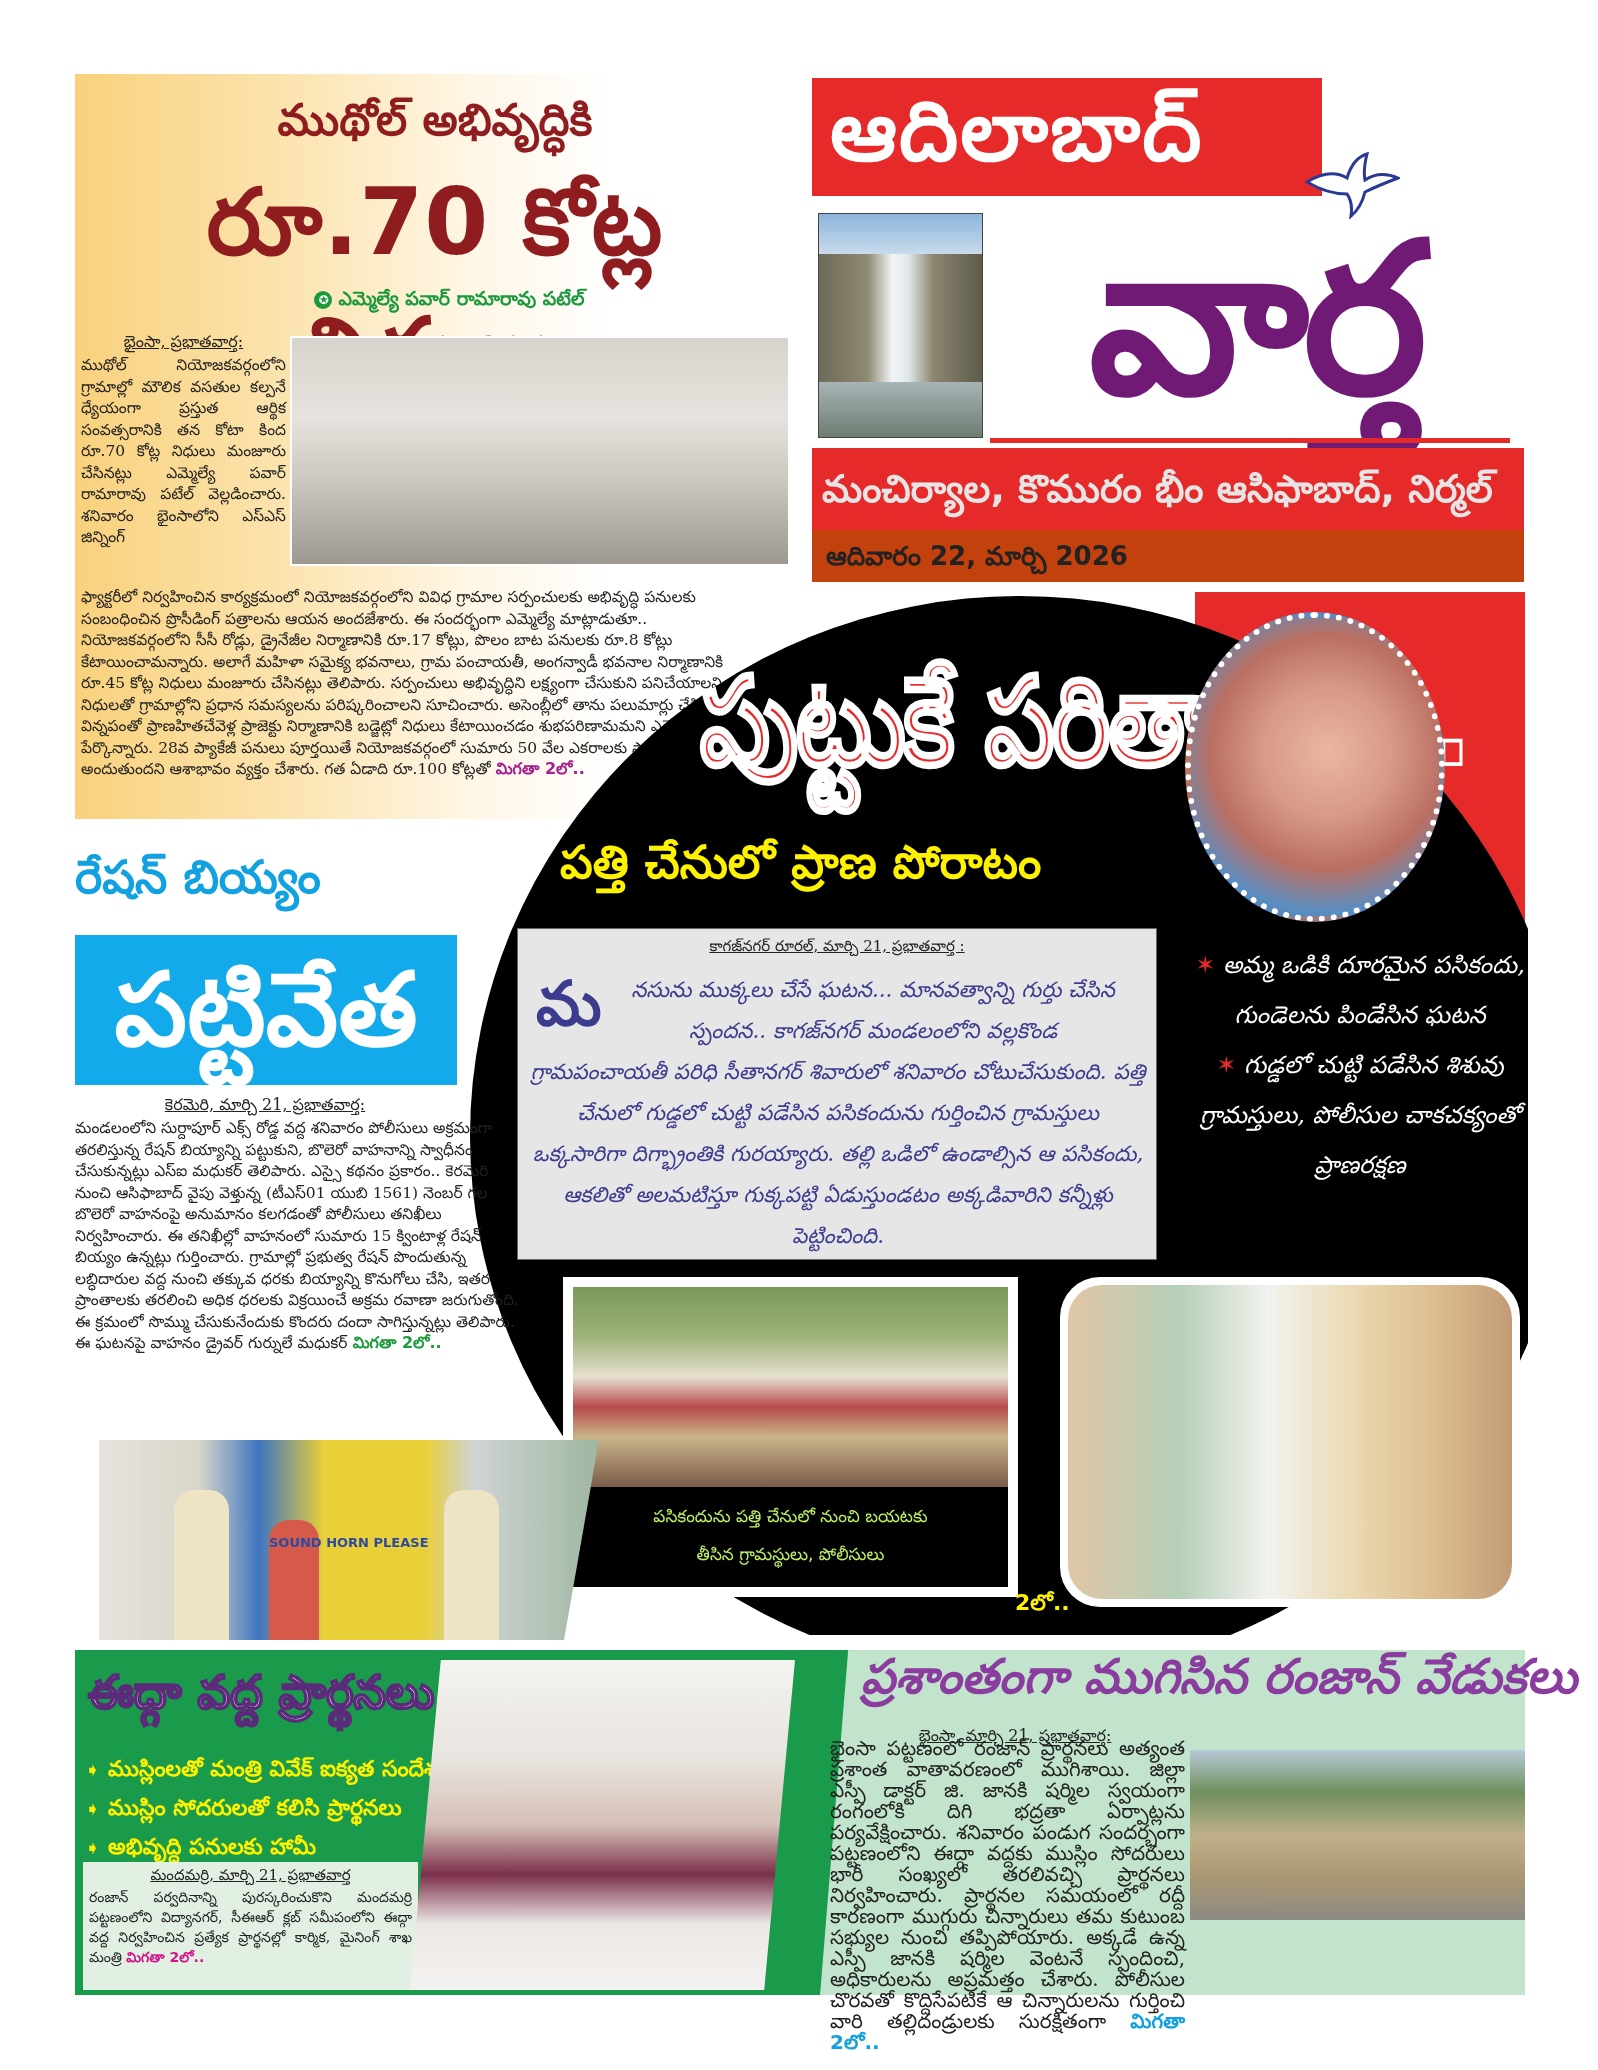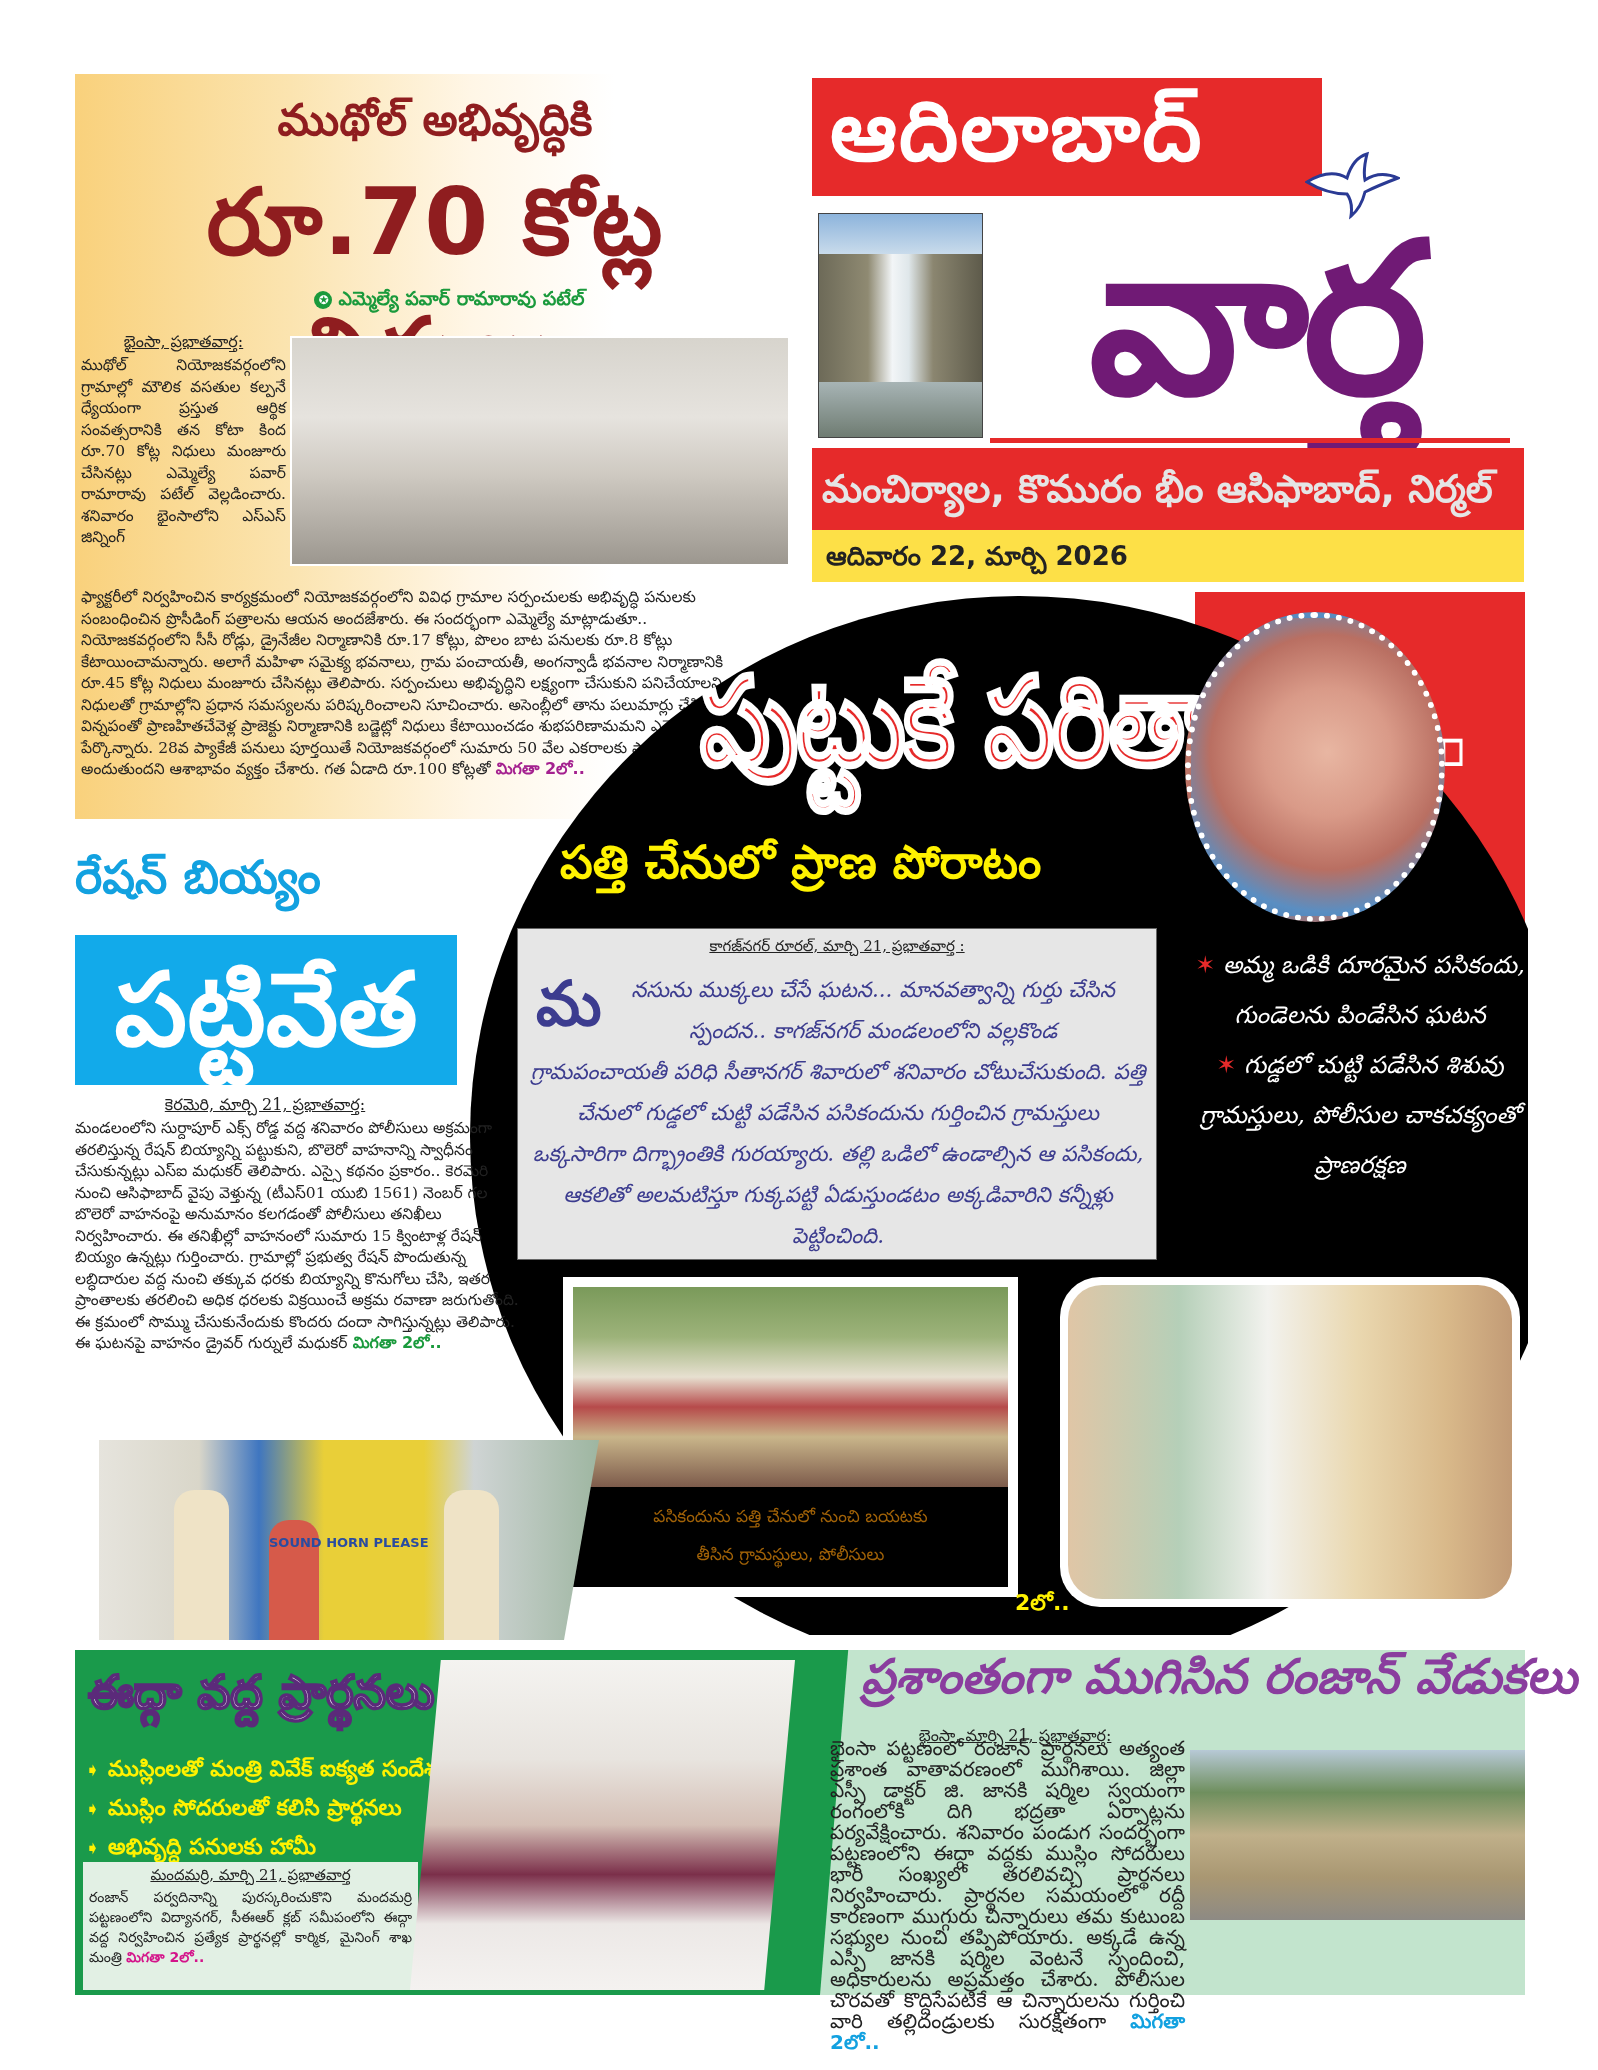--- a/index.html
+++ b/index.html
@@ -65,21 +65,21 @@
     left: 985px; top: 200px; width: 540px; height: 240px;
     font-size: 210px; font-weight: bold; color: #701a75; line-height: 240px;
     text-align: center; letter-spacing: -6px;
   }
   #masthead-rule { left: 990px; top: 438px; width: 520px; height: 5px; background: #e62a2a; }
   #masthead-districts {
     left: 812px; top: 448px; width: 712px; height: 82px; background: #e62a2a;
     color: #e5e5e5; font-size: 38px; font-weight: bold; line-height: 82px; padding-left: 10px; white-space: nowrap;
   }
   #masthead-date {
-    left: 812px; top: 530px; width: 712px; height: 52px; background: #fde047;
+    left: 812px; top: 530px; width: 712px; height: 52px; background: #c2410c;
     color: #222; font-size: 26px; font-weight: bold; line-height: 52px; padding-left: 14px;
   }
 
   
   #lead-red { left: 1195px; top: 592px; width: 330px; height: 680px; background: #e62a2a; }
   #lead-clip { left: 470px; top: 590px; width: 1058px; height: 1045px; overflow: hidden; }
   #lead-headline {
     left: 700px; top: 650px; font-size: 98px; font-weight: bold; color: #e62a2a;
     -webkit-text-stroke: 3px #fff; letter-spacing: -2px; white-space: nowrap;
     transform: scaleY(1.25); transform-origin: left top;
@@ -112,21 +112,21 @@
   }
   #lead-bullets .star { color: #e62a2a; font-style: normal; }
   #photo-villagers {
     left: 563px; top: 1277px; width: 455px; height: 320px; background: #fff; padding: 10px 10px 0 10px;
   }
   #photo-villagers .img {
     width: 100%; height: 200px;
     background: linear-gradient(180deg, #7a9a5a 0%, #9db37a 25%, #e7e0d0 45%, #b64a4a 60%, #c9b58a 75%, #7d5b4b 100%);
   }
   #photo-villagers .caption {
-    background: #000; color: #a16207; text-align: center; font-size: 17px; line-height: 38px; height: 100px; padding-top: 10px;
+    background: #000; color: #bef264; text-align: center; font-size: 17px; line-height: 38px; height: 100px; padding-top: 10px;
   }
   #photo-hospital {
     left: 1060px; top: 1277px; width: 460px; height: 330px; border-radius: 40px; background: #fff; padding: 8px;
   }
   #photo-hospital .img {
     width: 100%; height: 100%; border-radius: 34px;
     background: linear-gradient(90deg, #e0c6a6 0%, #b5cfb8 25%, #f2f2ee 45%, #ead8b0 65%, #d9b98a 85%, #c29b76 100%);
   }
   #lead-more { left: 1015px; top: 1590px; font-size: 22px; font-weight: bold; color: #fff200; }
 

